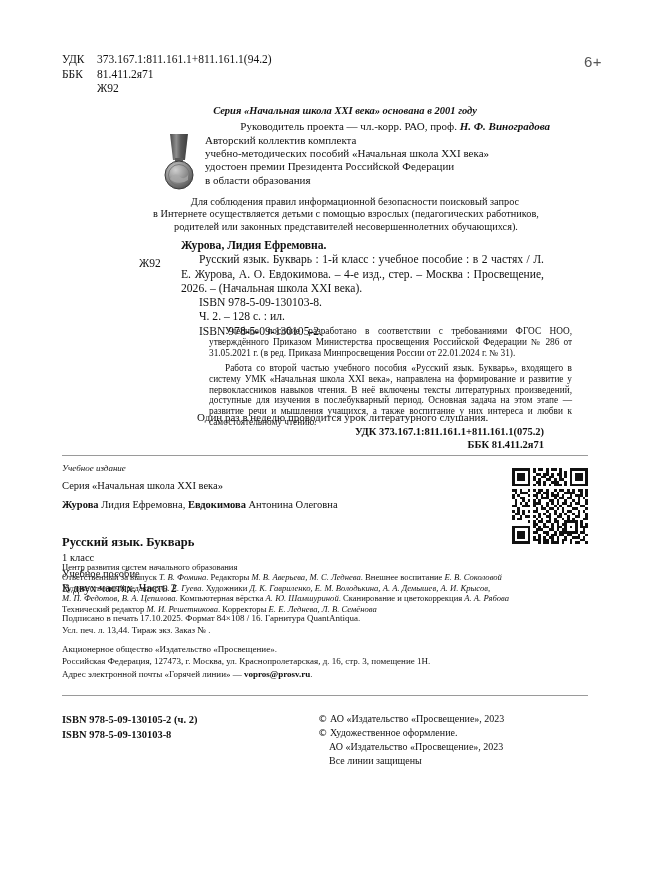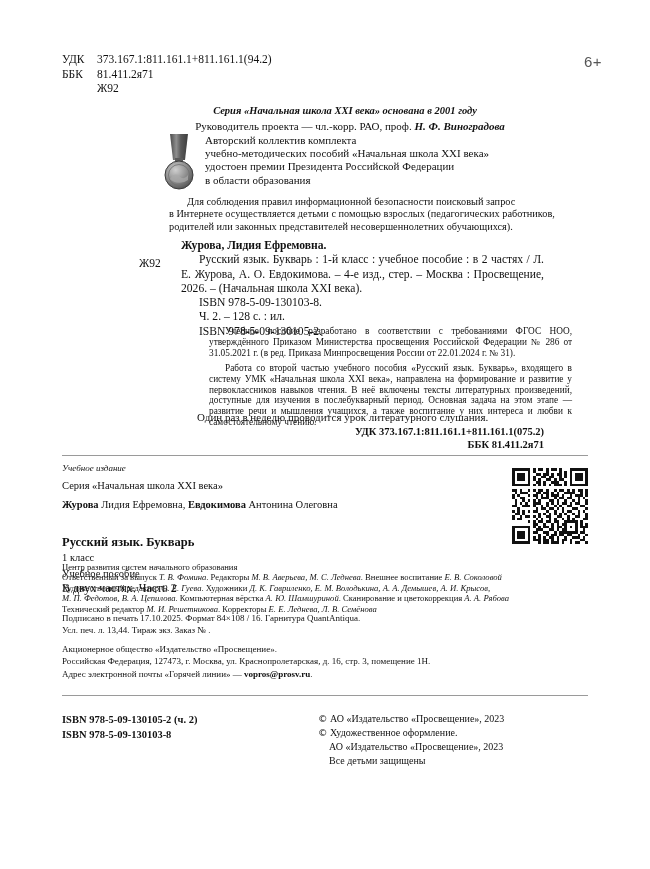--- a/index.html
+++ b/index.html
@@ -60,21 +60,21 @@
     text-align: center;
     font-size: 10.5px;
     font-style: italic;
     font-weight: bold;
   }
   .leader-line {
     position: absolute;
     left: 150px;
     top: 120px;
     width: 400px;
-    text-align: center;
+    text-align: right;
     font-size: 11px;
   }
   .leader-line i { font-style: italic; font-weight: bold; }
 
   
   .medal {
     position: absolute;
     left: 162px;
     top: 134px;
     width: 34px;
@@ -90,21 +90,21 @@
   }
 
   
   .safety {
     position: absolute;
     left: 150px;
     top: 196px;
     width: 392px;
     font-size: 10.3px;
     line-height: 12.4px;
-    margin-left: 19px;
+    text-align: center;
   }
   .safety .ln1 { text-indent: 18px; }
 
   
   .zh92-rec {
     position: absolute;
     left: 139px;
     top: 257px;
     font-size: 11.5px;
   }
@@ -591,16 +591,16 @@
   </div>
 
   <div class="isbn-foot">
     <div>ISBN 978-5-09-130105-2 (ч. 2)</div>
     <div>ISBN 978-5-09-130103-8</div>
   </div>
   <div class="copyright">
     <div><span class="cmark">©</span> <span>АО «Издательство «Просвещение», 2023</span></div>
     <div><span class="cmark">©</span> <span>Художественное оформление.</span></div>
     <span class="ind">АО «Издательство «Просвещение», 2023</span>
-    <span class="ind">Все детьми защищены</span>
+    <span class="ind">Все линии защищены</span>
   </div>
 
 </div>
 
 </body></html>

